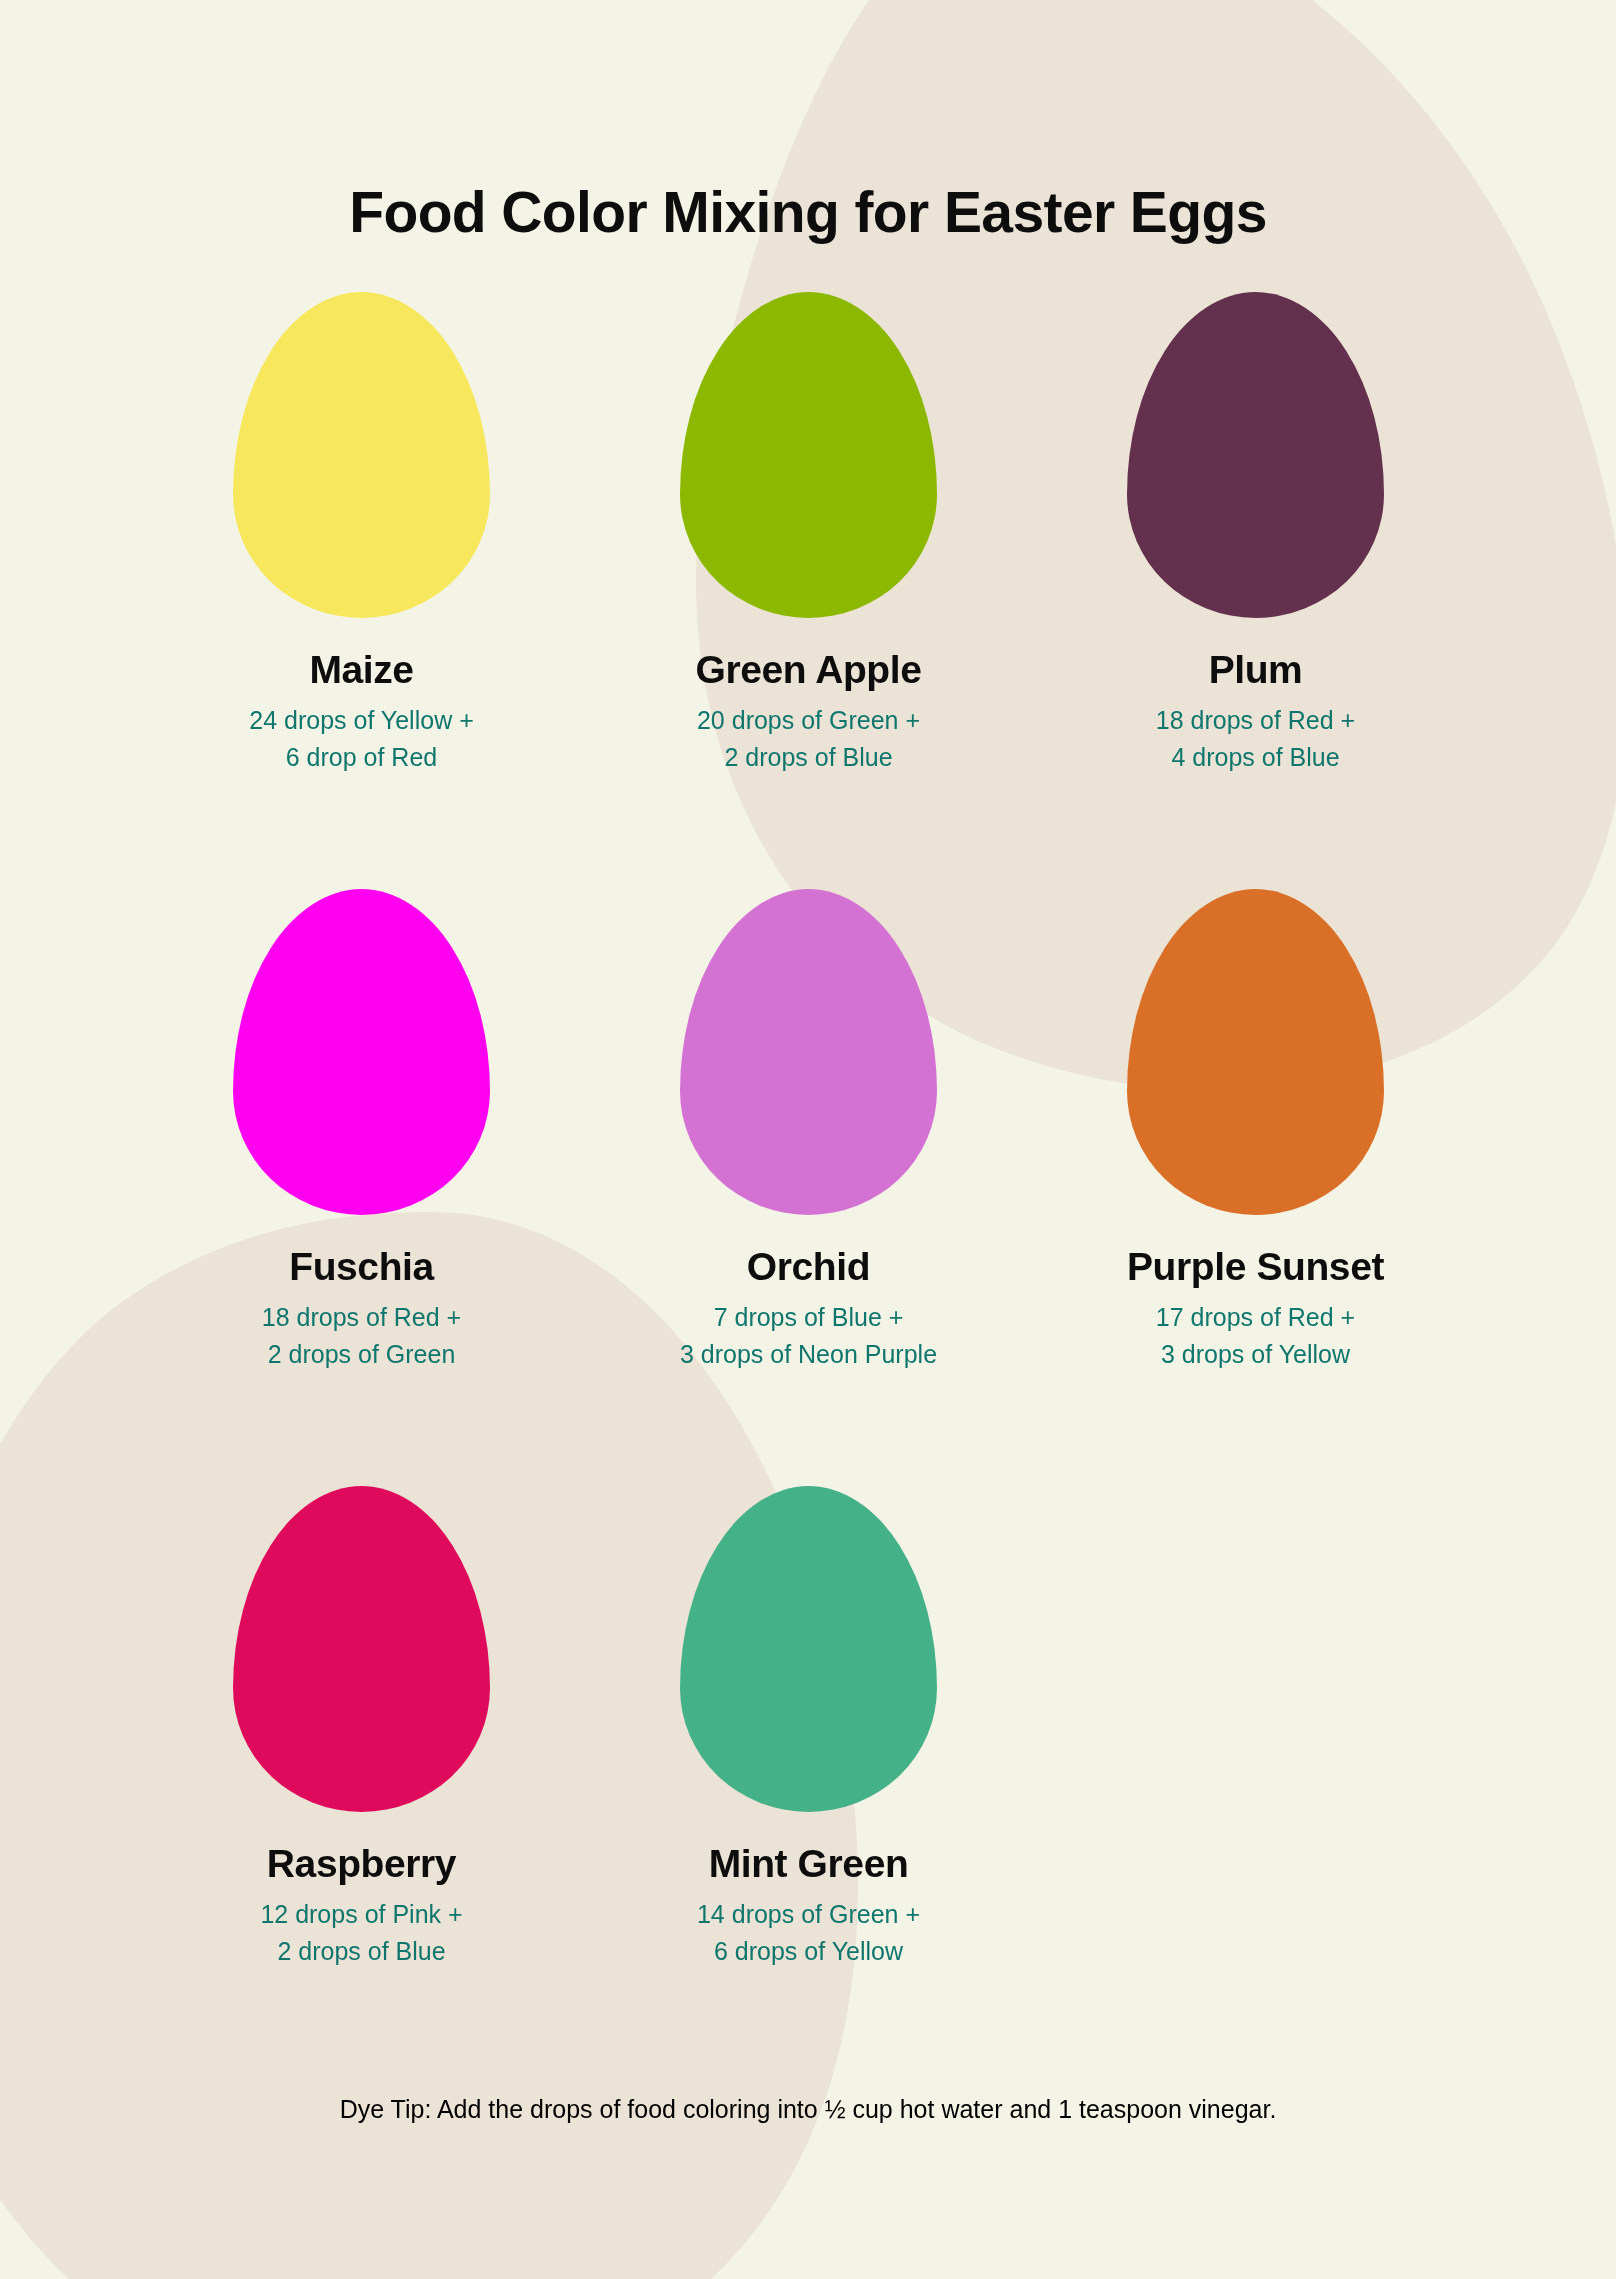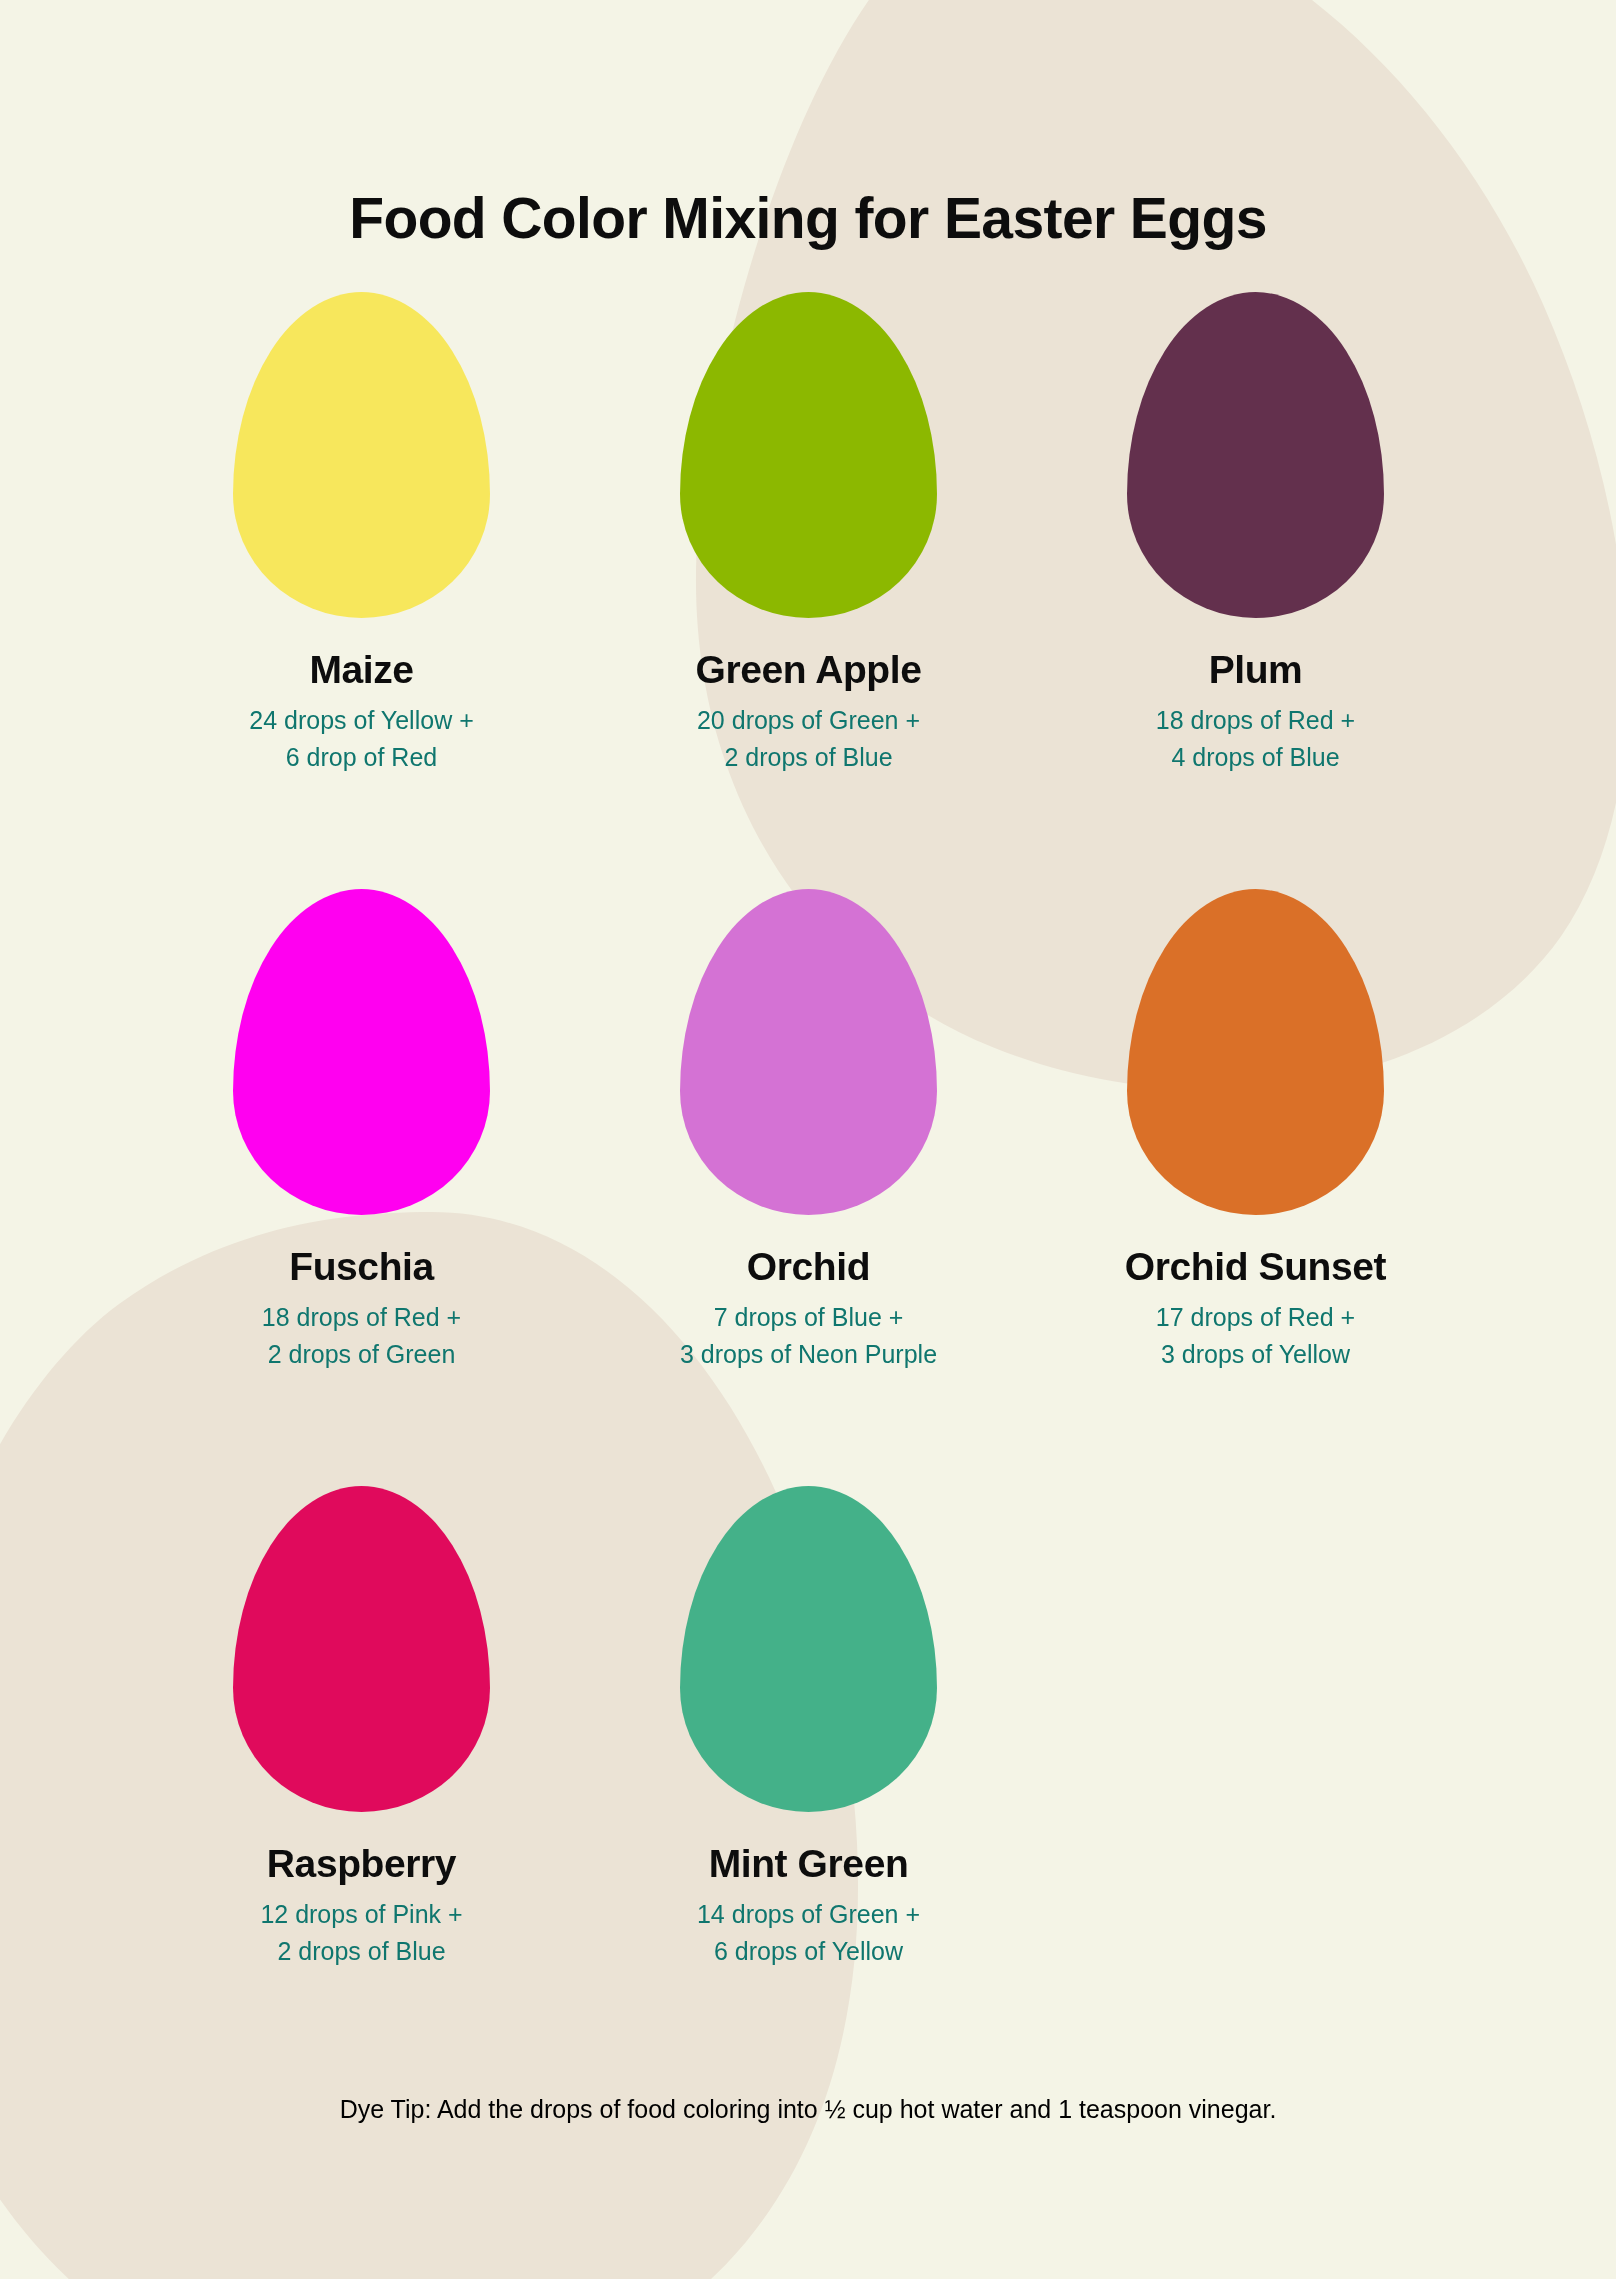--- a/index.html
+++ b/index.html
@@ -36,21 +36,21 @@
   
   .content {
     position: relative;
     z-index: 5;
     width: 1616px;
     height: 2279px;
   }
 
   .title {
     position: absolute;
-    top: 147px;
+    top: 141px;
     left: 0;
     width: 1616px;
     text-align: center;
     font-size: 57px;
     font-weight: 700;
     letter-spacing: -0.6px;
     color: #0D0D0D;
     font-family: "Liberation Sans", "DejaVu Sans", sans-serif;
   }
 
@@ -198,21 +198,21 @@
         <div class="swatch-recipe">
           <div>7 drops of Blue +</div>
           <div>3 drops of Neon Purple</div>
         </div>
       </div>
 
       <div class="cell">
         <div class="egg-wrap">
           <div class="egg" style="background: rgb(218, 112, 40);"></div>
         </div>
-        <div class="swatch-name">Orchid Sunset</div>
+        <div class="swatch-name">Purple Sunset</div>
         <div class="swatch-recipe">
           <div>17 drops of Red +</div>
           <div>3 drops of Yellow</div>
         </div>
       </div>
 
       <div class="cell">
         <div class="egg-wrap">
           <div class="egg" style="background: rgb(224, 10, 92);"></div>
         </div>

